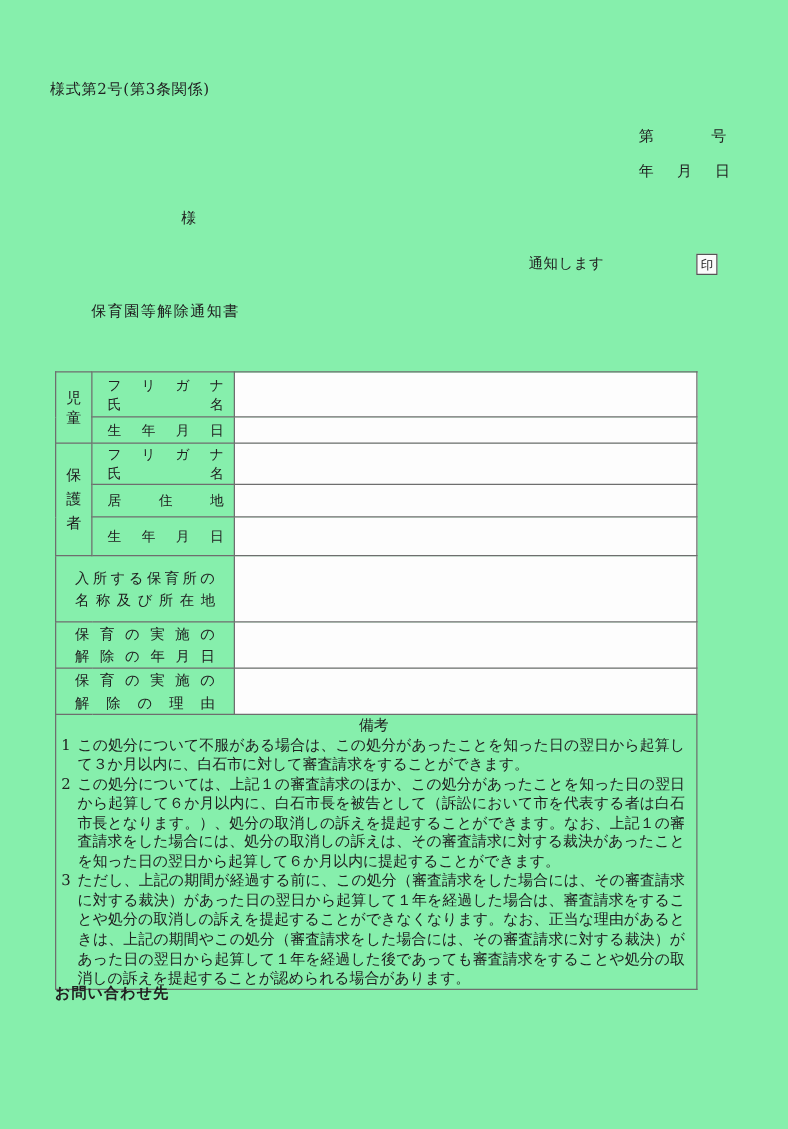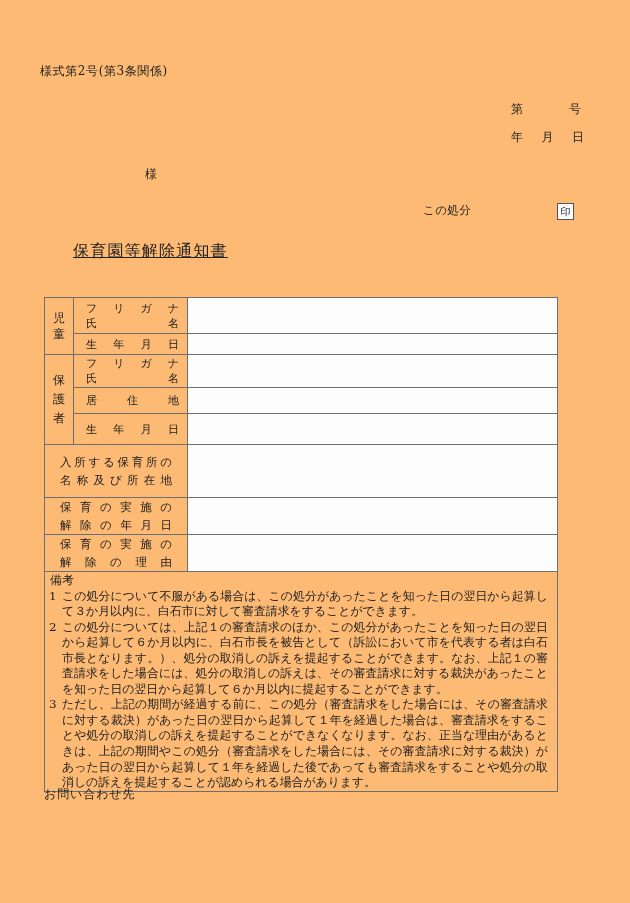--- a/index.html
+++ b/index.html
@@ -1,33 +1,33 @@
 <!DOCTYPE html>
 <html><head>
 <meta charset="utf-8">
 <style>
   html,body { margin:0; padding:0; background:#ffffff; }
   .page {
     position:relative; width:630px; height:903px;
-    background:#fdba74;
+    background:#86efac;
     font-family:"DejaVu Serif","Liberation Serif",serif;
     color:#212121;
     overflow:hidden;
   }
   .abs { position:absolute; white-space:nowrap; }
   .form-code   { left:40px;  top:63px;  font-size:12px; letter-spacing:0.6px; }
   .doc-number  { left:511px; top:101px; width:70px; display:flex; justify-content:space-between; font-size:12px; }
   .doc-date    { left:511px; top:129px; width:73px; display:flex; justify-content:space-between; font-size:12px; }
   .addressee   { left:145px; top:166px; font-size:12px; }
   .issuer      { left:423px; top:203px; font-size:11.5px; letter-spacing:0.4px; }
   .seal-box    { left:557px; top:203px; width:15px; height:15px; border:1px solid #555;
                  display:flex; align-items:center; justify-content:center; font-size:10px; background:#fbfbfb; }
-  .doc-title   { left:73px;  top:241px; font-size:16px; letter-spacing:1.2px;text-decoration:underline; }
+  .doc-title   { left:73px;  top:241px; font-size:12px; letter-spacing:1.2px; }
   .intro       { left:46px;  top:279px; font-size:12px; letter-spacing:2.1px; }
-  .contact     { left:44px;  top:786px; font-size:12px; letter-spacing:0.9px; }
+  .contact     { left:44px;  top:786px; font-size:12px; letter-spacing:0.9px;font-weight:bold; }
 
   table.form-table {
     position:absolute; left:44px; top:297px; width:513px;
     border-collapse:collapse; table-layout:fixed;
     border:1px solid #444;
   }
   .form-table td { border:1px solid #6e6e6e; padding:0; vertical-align:middle; }
   col.c1 { width:29px; } col.c2 { width:114px; } col.c3 { width:370px; }
   tr.r1 td { height:35px; } tr.r2 td { height:20px; } tr.r3 td { height:32px; }
   tr.r4 td { height:25px; } tr.r5 td { height:30px; } tr.r6 td { height:52px; }
@@ -36,21 +36,21 @@
   .vert { display:flex; flex-direction:column; align-items:center; justify-content:center;
           gap:3px; font-size:12px; line-height:13px; }
   .vert-loose { gap:6px; }
   .dist { display:flex; justify-content:space-between; font-size:11px; line-height:15px;
           padding:0 8px 0 12px; }
   .dist-wide { padding:0 15px; font-size:11.5px; line-height:18px; }
   .value-cell { background:#fdfdfd; }
 
   .remarks-cell { vertical-align:top !important; padding:1px 9px 0 4px !important;
                   font-size:11.9px; line-height:15.55px; }
-  .remarks-label { padding-left:1px; }
+  .remarks-label { padding-left:1px;text-align:center; }
   .remark-item { display:flex; }
   .remark-num  { width:13px; flex:none; }
   .remark-txt  { flex:1; text-align:justify; text-justify:inter-ideograph;font-family:Liberation Serif, serif; }
 </style>
 </head>
 <body>
 
 <div class="page">
 
   <div class="abs form-code">様式第2号(第3条関係)</div>
@@ -61,21 +61,21 @@
   </div>
 
   <div class="abs doc-date">
     <span>年</span>
     <span>月</span>
     <span>日</span>
   </div>
 
   <div class="abs addressee">様</div>
 
-  <div class="abs issuer">この処分</div>
+  <div class="abs issuer">通知します</div>
 
   <div class="abs seal-box">
     <span>印</span>
   </div>
 
   <div class="abs doc-title">保育園等解除通知書</div>
 
 
   <table class="form-table">
     <colgroup>

